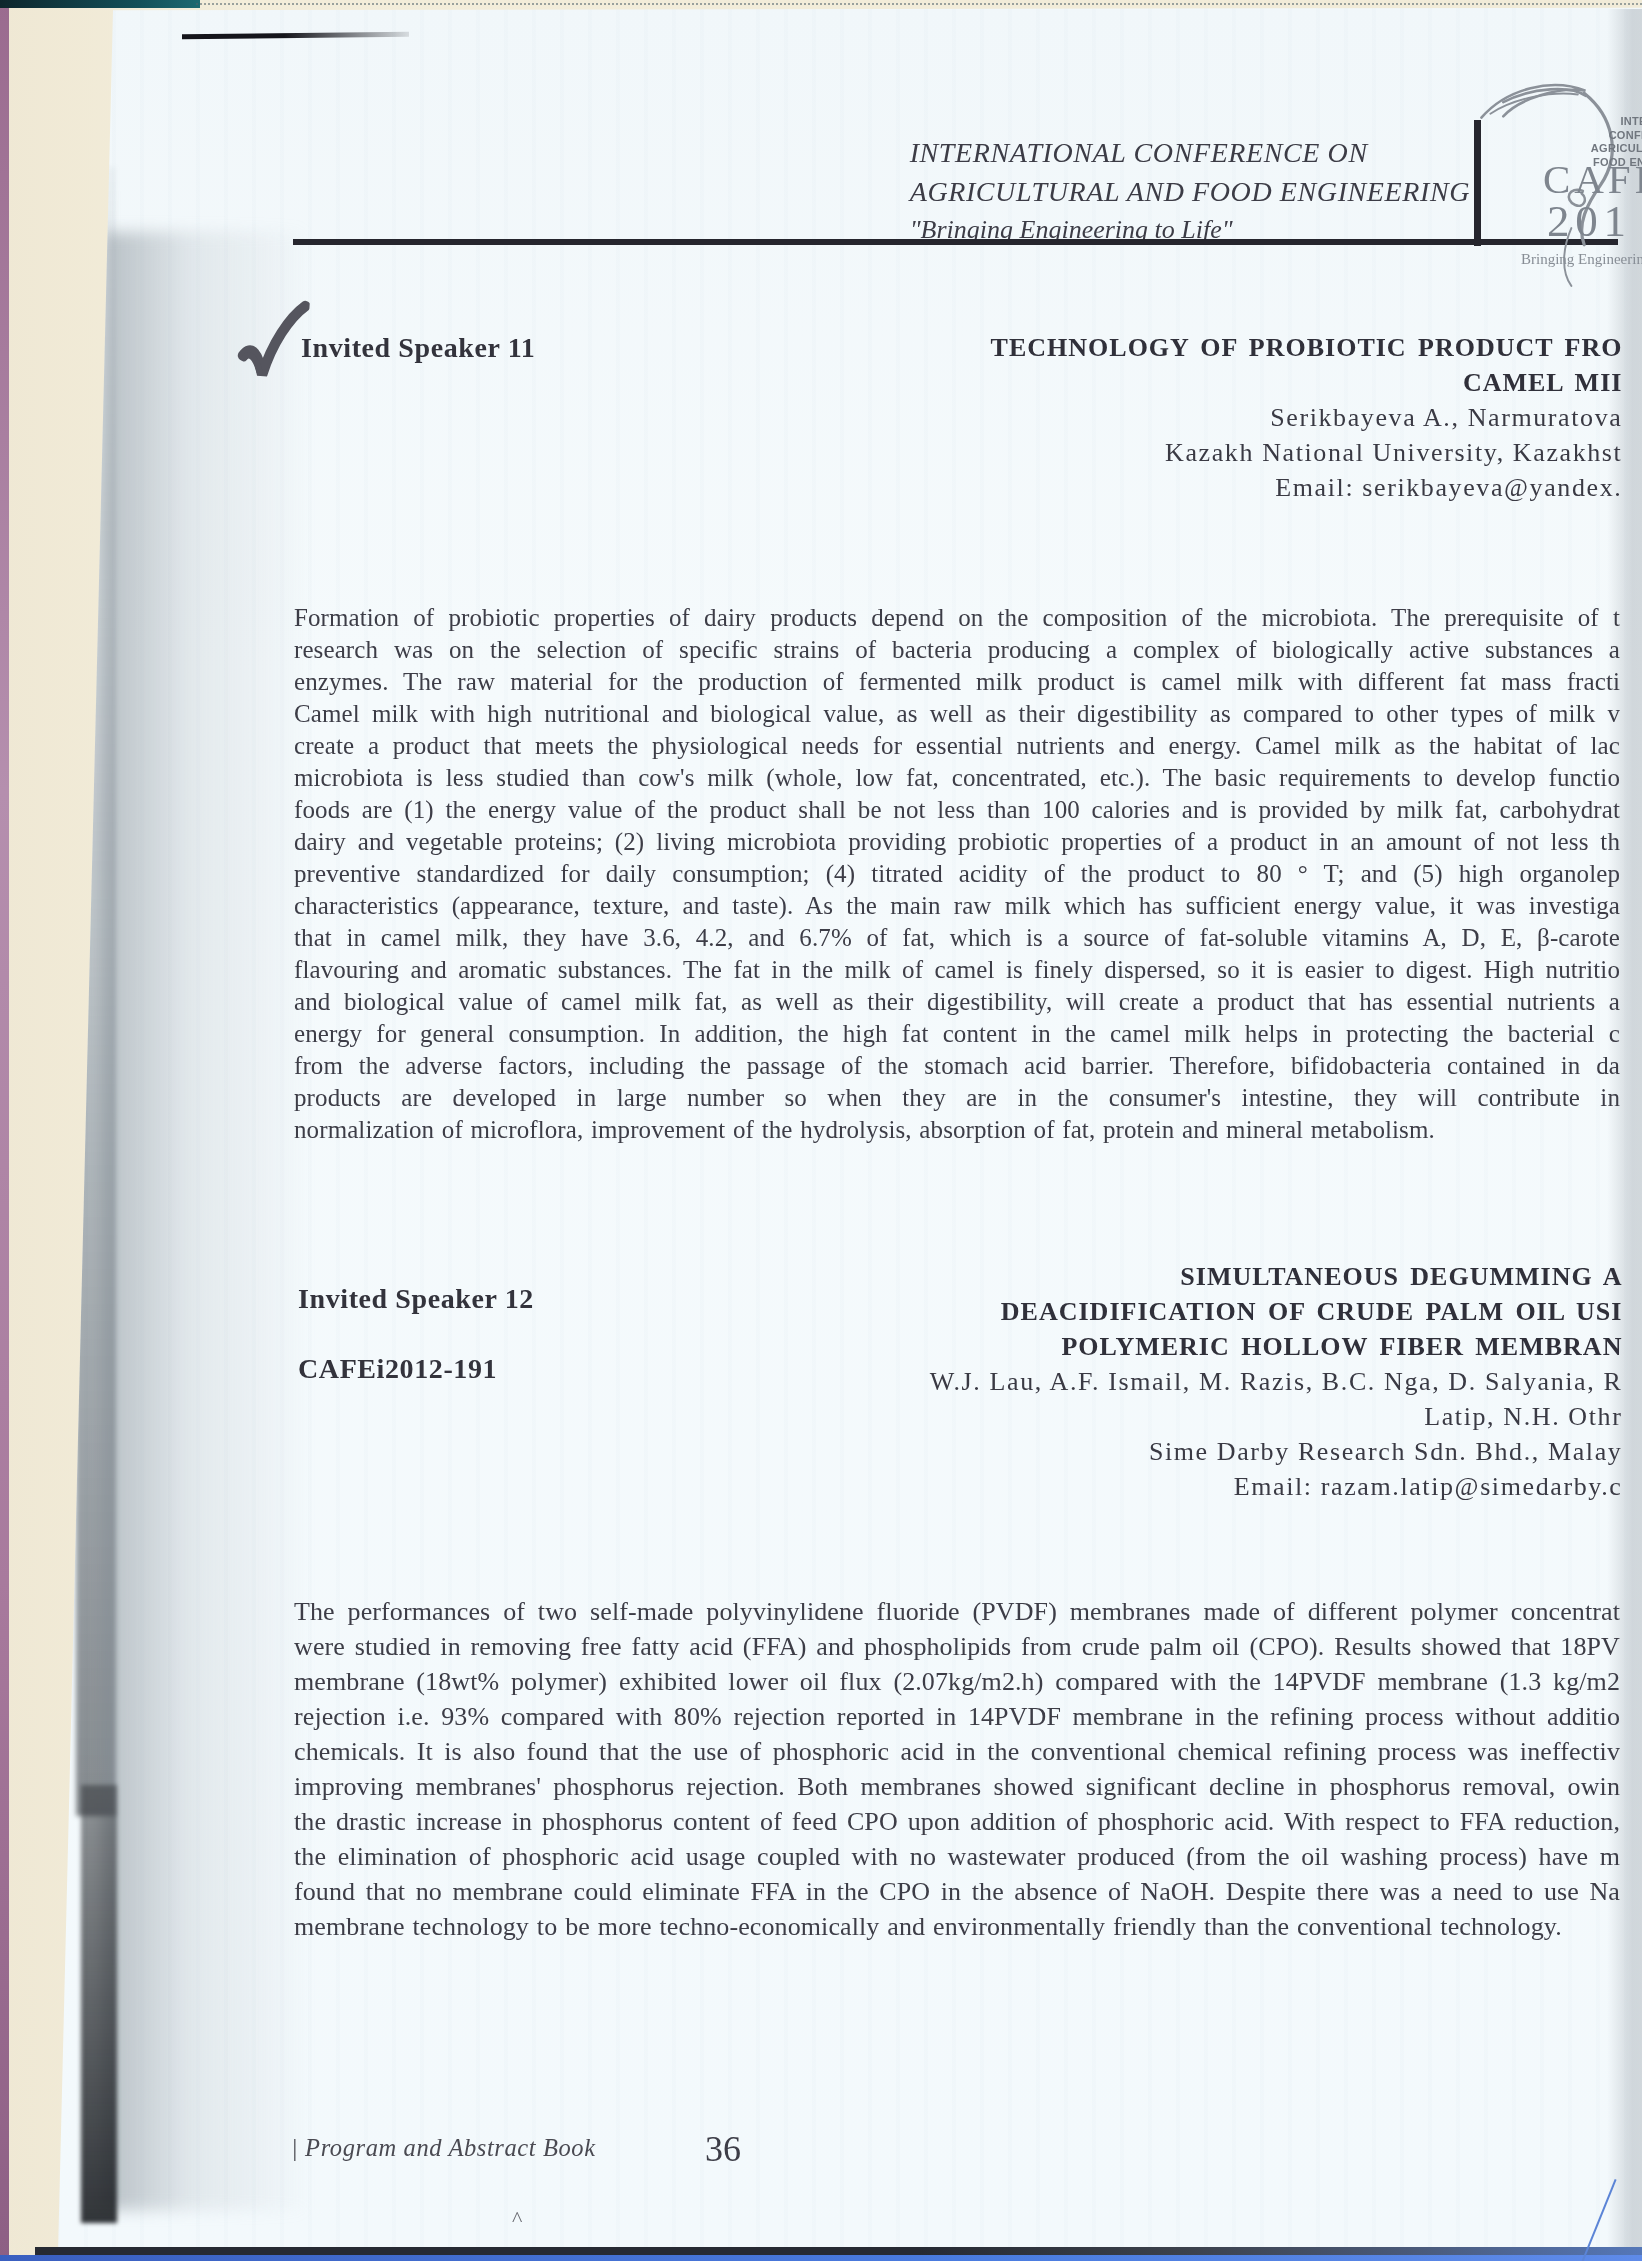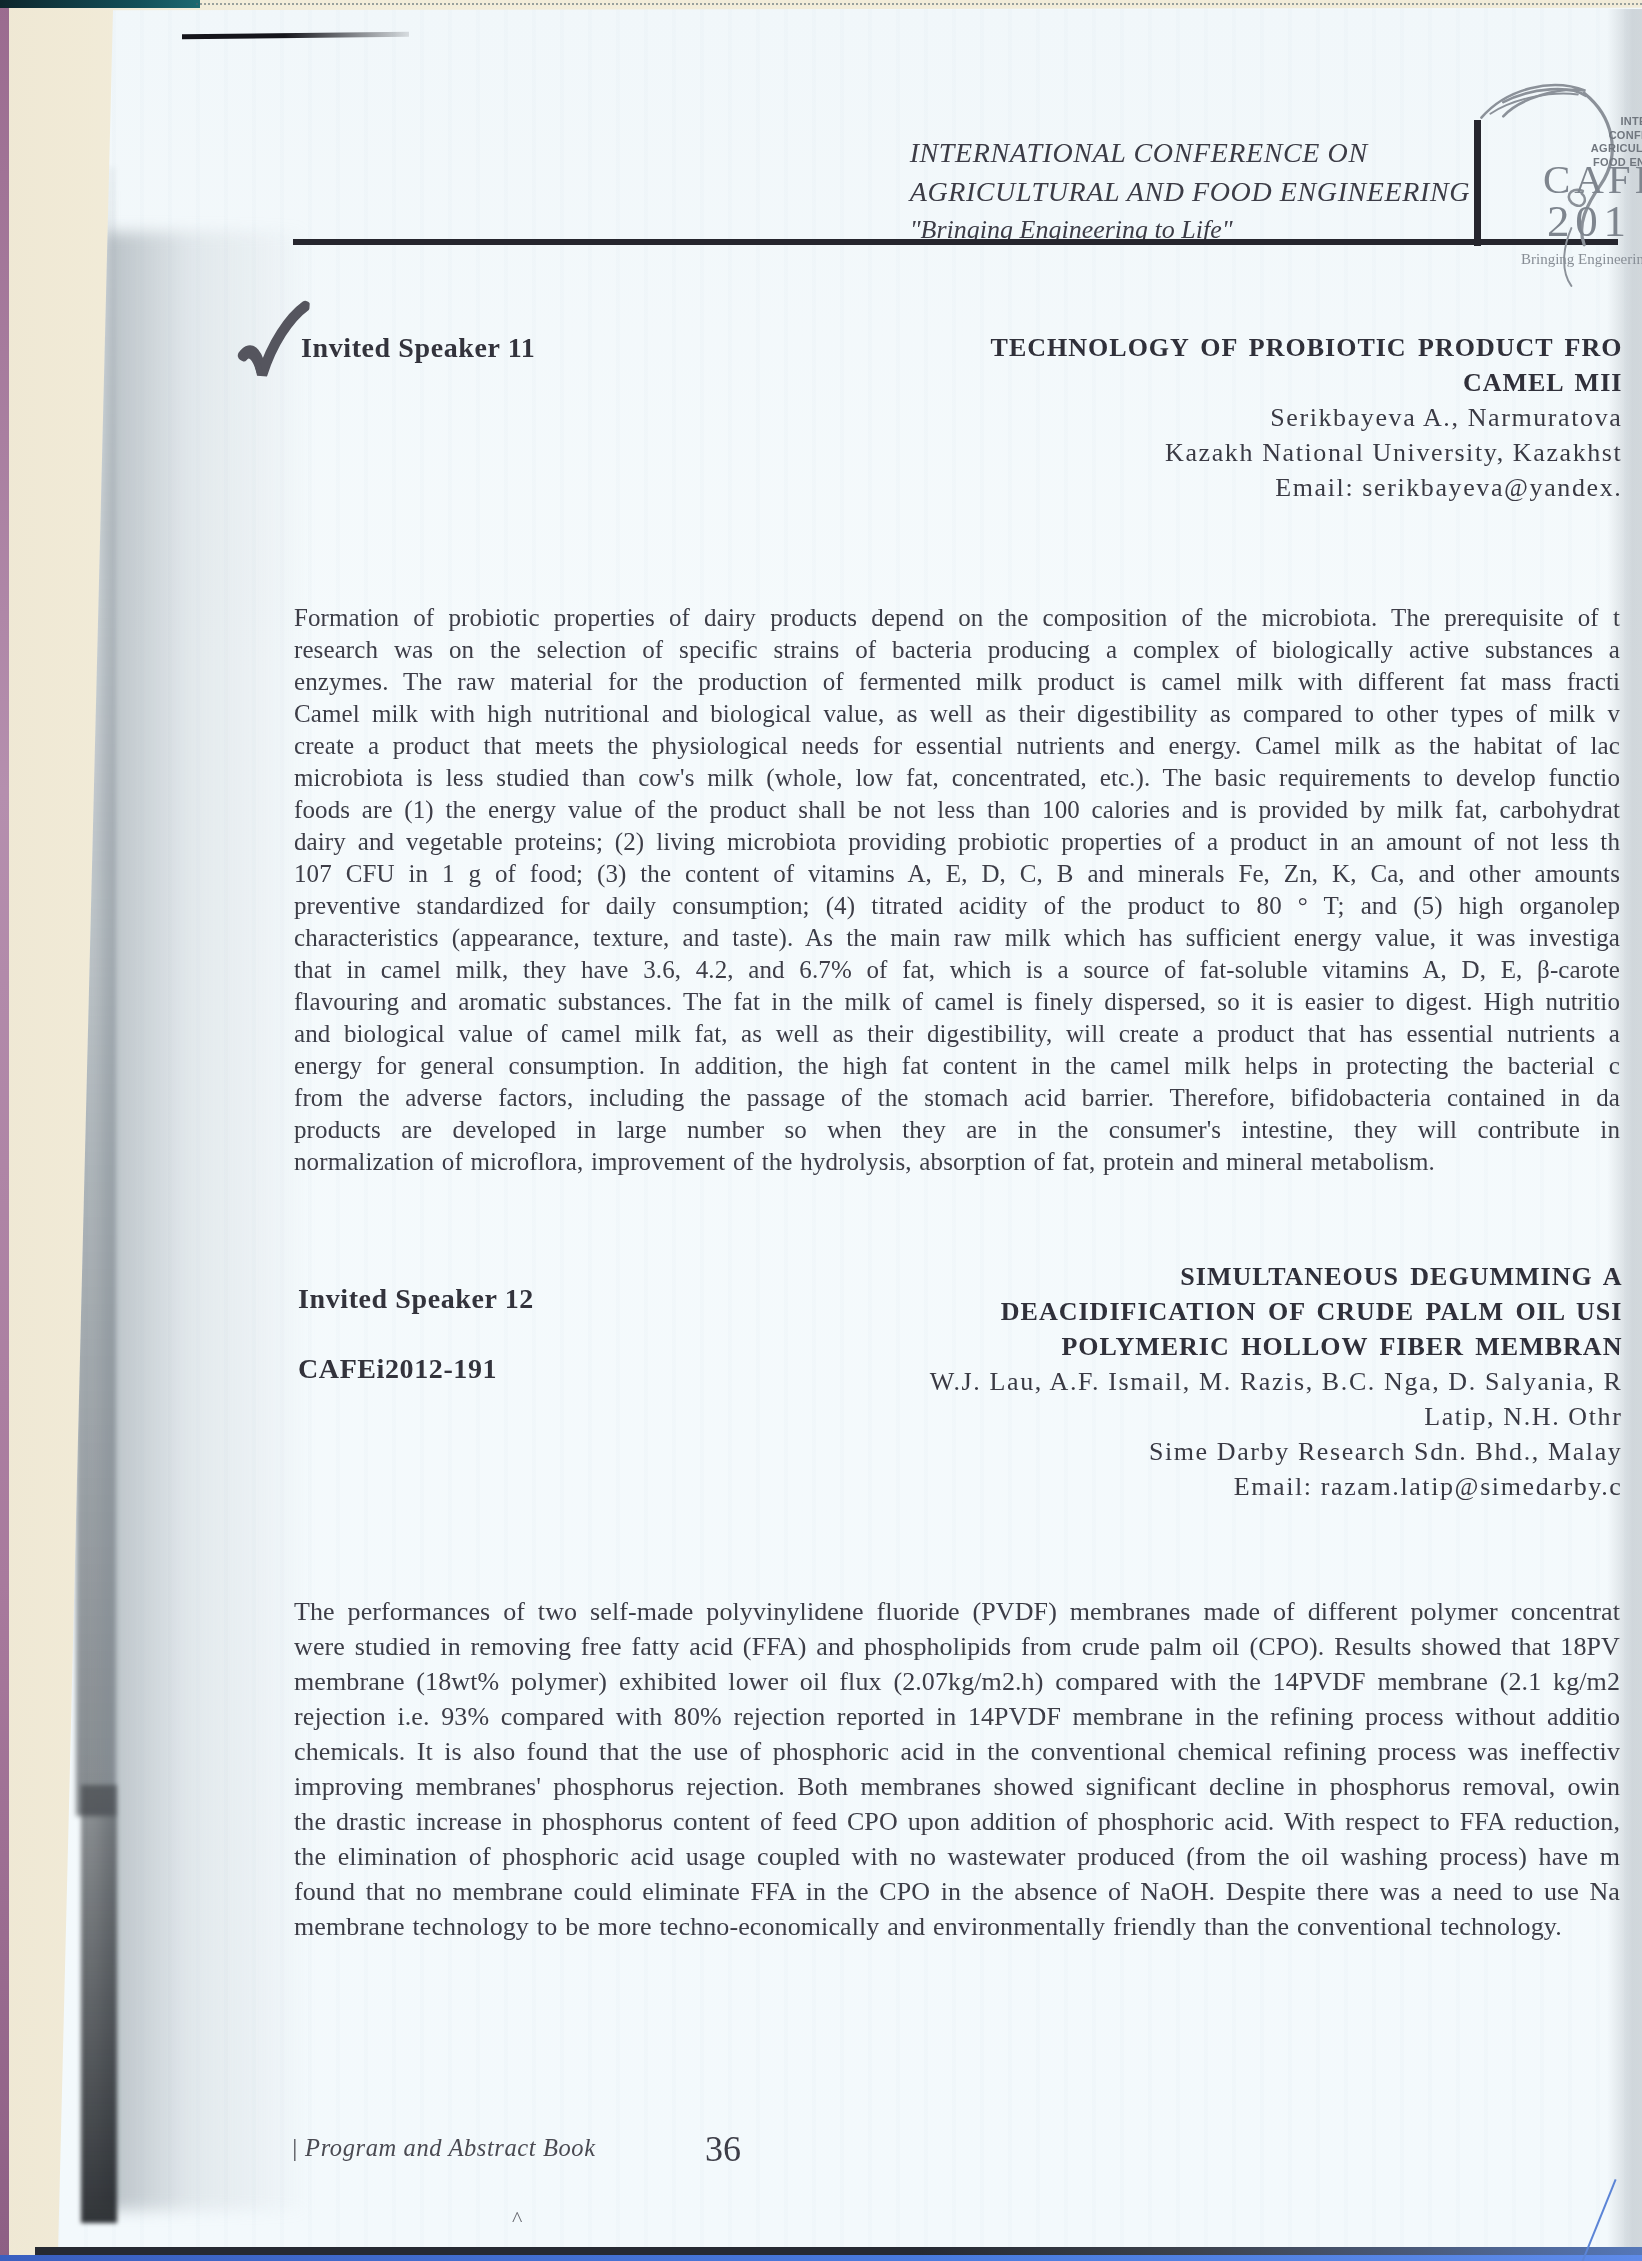--- a/index.html
+++ b/index.html
@@ -138,21 +138,20 @@
   </div>
   <div class="abs abstract a1" style="top:602px">
       <div class="line">Formation of probiotic properties of dairy products depend on the composition of the microbiota. The prerequisite of t</div>
       <div class="line">research was on the selection of specific strains of bacteria producing a complex of biologically active substances a</div>
       <div class="line">enzymes. The raw material for the production of fermented milk product is camel milk with different fat mass fracti</div>
       <div class="line">Camel milk with high nutritional and biological value, as well as their digestibility as compared to other types of milk v</div>
       <div class="line">create a product that meets the physiological needs for essential nutrients and energy. Camel milk as the habitat of lac</div>
       <div class="line">microbiota is less studied than cow's milk (whole, low fat, concentrated, etc.). The basic requirements to develop functio</div>
       <div class="line">foods are (1) the energy value of the product shall be not less than 100 calories and is provided by milk fat, carbohydrat</div>
       <div class="line">dairy and vegetable proteins; (2) living microbiota providing probiotic properties of a product in an amount of not less th</div>
-      <div class="line">107 CFU in 1 g of food; (3) the content of vitamins A, E, D, C, B and minerals Fe, Zn, K, Ca, and other amounts</div>
       <div class="line">preventive standardized for daily consumption; (4) titrated acidity of the product to 80 ° T; and (5) high organolep</div>
       <div class="line">characteristics (appearance, texture, and taste). As the main raw milk which has sufficient energy value, it was investiga</div>
       <div class="line">that in camel milk, they have 3.6, 4.2, and 6.7% of fat, which is a source of fat-soluble vitamins A, D, E, β-carote</div>
       <div class="line">flavouring and aromatic substances. The fat in the milk of camel is finely dispersed, so it is easier to digest. High nutritio</div>
       <div class="line">and biological value of camel milk fat, as well as their digestibility, will create a product that has essential nutrients a</div>
       <div class="line">energy for general consumption. In addition, the high fat content in the camel milk helps in protecting the bacterial c</div>
       <div class="line">from the adverse factors, including the passage of the stomach acid barrier. Therefore, bifidobacteria contained in da</div>
       <div class="line">products are developed in large number so when they are in the consumer's intestine, they will contribute in</div>
       <div class="line">normalization of microflora, improvement of the hydrolysis, absorption of fat, protein and mineral metabolism.</div>
     </div>
@@ -168,21 +167,21 @@
     <div>
         <div class="bline">W.J. Lau, A.F. Ismail, M. Razis, B.C. Nga, D. Salyania, R</div>
         <div class="bline">Latip, N.H. Othr</div>
         <div class="bline">Sime Darby Research Sdn. Bhd., Malay</div>
         <div class="bline">Email: razam.latip@simedarby.c</div>
       </div>
   </div>
   <div class="abs abstract a2" style="top:1594px">
       <div class="line">The performances of two self-made polyvinylidene fluoride (PVDF) membranes made of different polymer concentrat</div>
       <div class="line">were studied in removing free fatty acid (FFA) and phospholipids from crude palm oil (CPO). Results showed that 18PV</div>
-      <div class="line">membrane (18wt% polymer) exhibited lower oil flux (2.07kg/m2.h) compared with the 14PVDF membrane (2.1 kg/m2</div>
+      <div class="line">membrane (18wt% polymer) exhibited lower oil flux (2.07kg/m2.h) compared with the 14PVDF membrane (1.3 kg/m2</div>
       <div class="line">rejection i.e. 93% compared with 80% rejection reported in 14PVDF membrane in the refining process without additio</div>
       <div class="line">chemicals. It is also found that the use of phosphoric acid in the conventional chemical refining process was ineffectiv</div>
       <div class="line">improving membranes' phosphorus rejection. Both membranes showed significant decline in phosphorus removal, owin</div>
       <div class="line">the drastic increase in phosphorus content of feed CPO upon addition of phosphoric acid. With respect to FFA reduction,</div>
       <div class="line">the elimination of phosphoric acid usage coupled with no wastewater produced (from the oil washing process) have m</div>
       <div class="line">found that no membrane could eliminate FFA in the CPO in the absence of NaOH. Despite there was a need to use Na</div>
       <div class="line">membrane technology to be more techno-economically and environmentally friendly than the conventional technology.</div>
     </div>
 
   <div class="abs footer-title">| Program and Abstract Book</div>

